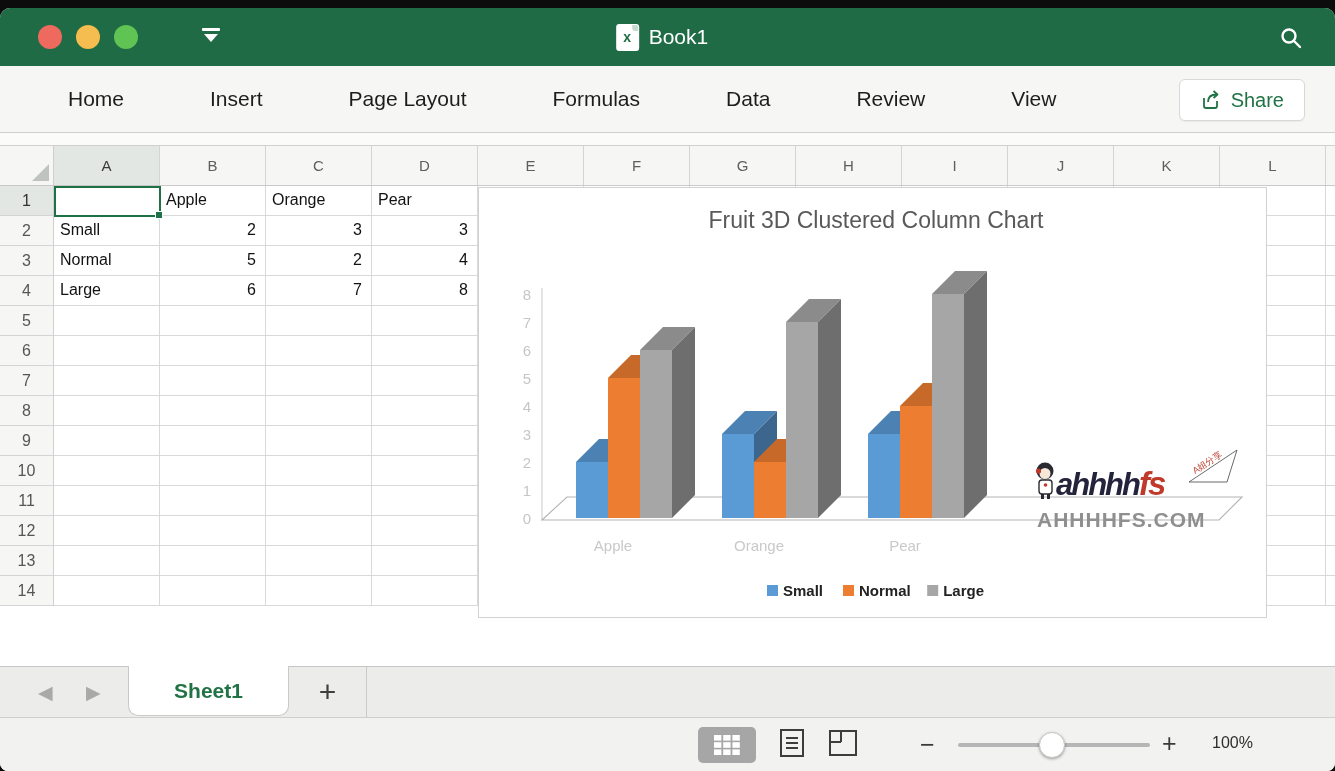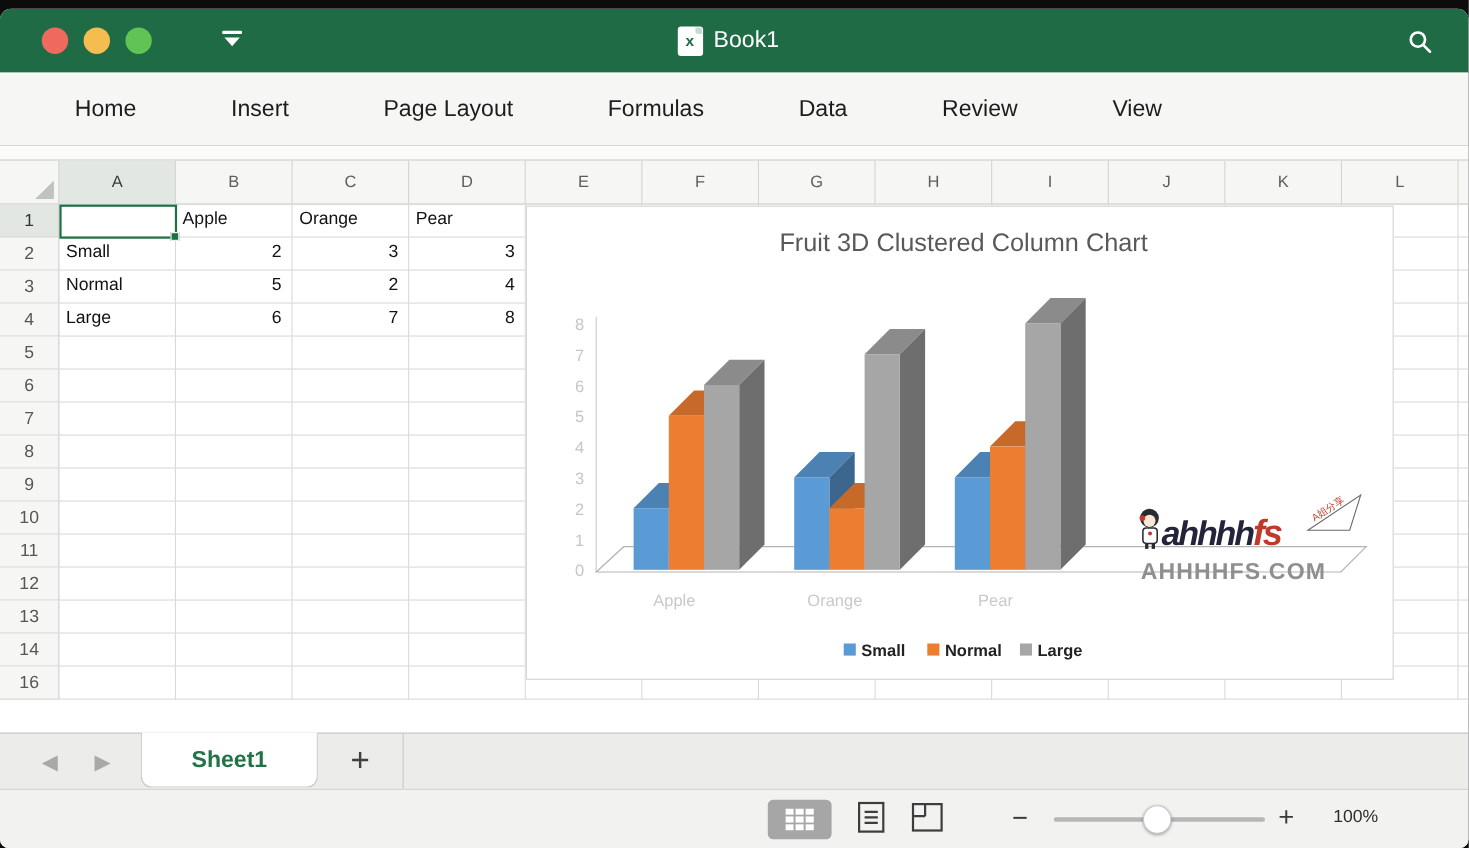--- a/index.html
+++ b/index.html
@@ -124,20 +124,28 @@
   <div class="ribbon">
     <div id="ribbon-tabs" style="display:flex;gap:50px;">
         <div class="rtab">Home</div>
         <div class="rtab">Insert</div>
         <div class="rtab">Page Layout</div>
         <div class="rtab">Formulas</div>
         <div class="rtab">Data</div>
         <div class="rtab">Review</div>
         <div class="rtab">View</div>
       </div>
+    <div class="share-btn">
+      <svg width="22" height="22" viewBox="0 0 22 22">
+        <path d="M4 9 v8 a2 2 0 0 0 2 2 h9 a2 2 0 0 0 2 -2 v-5" fill="none" stroke="#217346" stroke-width="1.8"></path>
+        <path d="M8 13 C8 7.5 12 5.5 16.5 5.5" fill="none" stroke="#217346" stroke-width="1.8"></path>
+        <path d="M13.5 2 L17.5 5.5 L13.5 9" fill="none" stroke="#217346" stroke-width="1.8" stroke-linejoin="round"></path>
+      </svg>
+      <span>Share</span>
+    </div>
   </div>
 
   <div class="sheet-area">
     <div class="gap-strip"></div>
     <div class="col-headers" id="col-headers">
         <div class="corner"></div>
         <div class="colh sel">A</div>
         <div class="colh">B</div>
         <div class="colh">C</div>
         <div class="colh">D</div>
@@ -355,36 +363,20 @@
           <div class="cell"></div>
           <div class="cell"></div>
           <div class="cell"></div>
           <div class="cell"></div>
           <div class="cell"></div>
           <div class="cell"></div>
           <div class="cell sliver"></div>
         </div>
         <div class="row">
           <div class="rowh">14</div>
-          <div class="cell"></div>
-          <div class="cell"></div>
-          <div class="cell"></div>
-          <div class="cell"></div>
-          <div class="cell"></div>
-          <div class="cell"></div>
-          <div class="cell"></div>
-          <div class="cell"></div>
-          <div class="cell"></div>
-          <div class="cell"></div>
-          <div class="cell"></div>
-          <div class="cell"></div>
-          <div class="cell sliver"></div>
-        </div>
-        <div class="row">
-          <div class="rowh">16</div>
           <div class="cell"></div>
           <div class="cell"></div>
           <div class="cell"></div>
           <div class="cell"></div>
           <div class="cell"></div>
           <div class="cell"></div>
           <div class="cell"></div>
           <div class="cell"></div>
           <div class="cell"></div>
           <div class="cell"></div>

